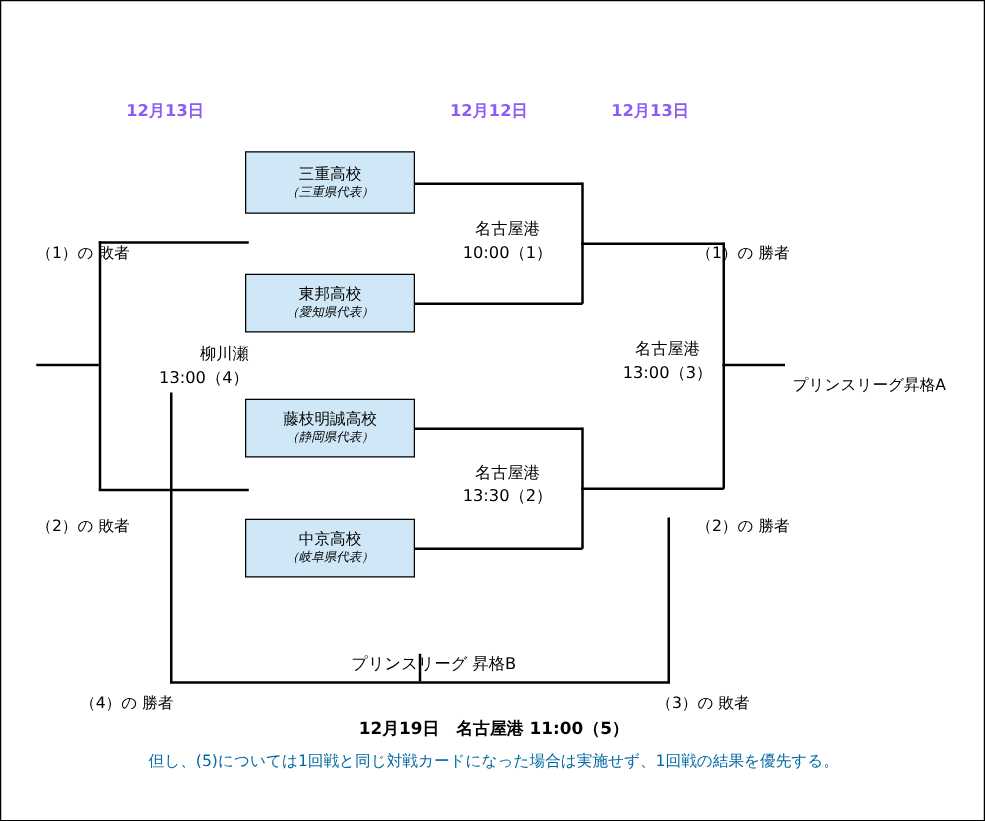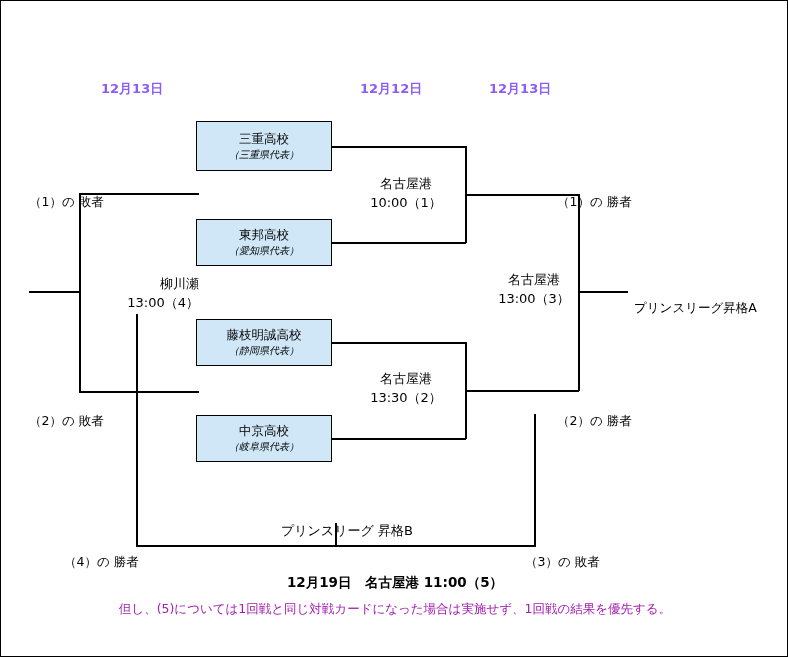--- a/index.html
+++ b/index.html
@@ -50,21 +50,21 @@
   }
   .ln{position:absolute;background:#000000;}
   .h{height:1.5px;}
   .v{width:1.5px;}
   .footer1{
     position:absolute;left:0;top:573px;width:788px;
     text-align:center;font-size:13.5px;font-weight:bold;color:#000;
   }
   .footer2{
     position:absolute;left:0;top:600px;width:788px;
-    text-align:center;font-size:12.5px;color:#a21caf;
+    text-align:center;font-size:12.5px;color:#0369a1;
   }
 </style>
 </head>
 <body>
 
 <div id="page">
 
 
   <div class="datehdr" style="left:100px;top:79px;">12月13日</div>
   <div class="datehdr" style="left:359px;top:79px;">12月12日</div>

